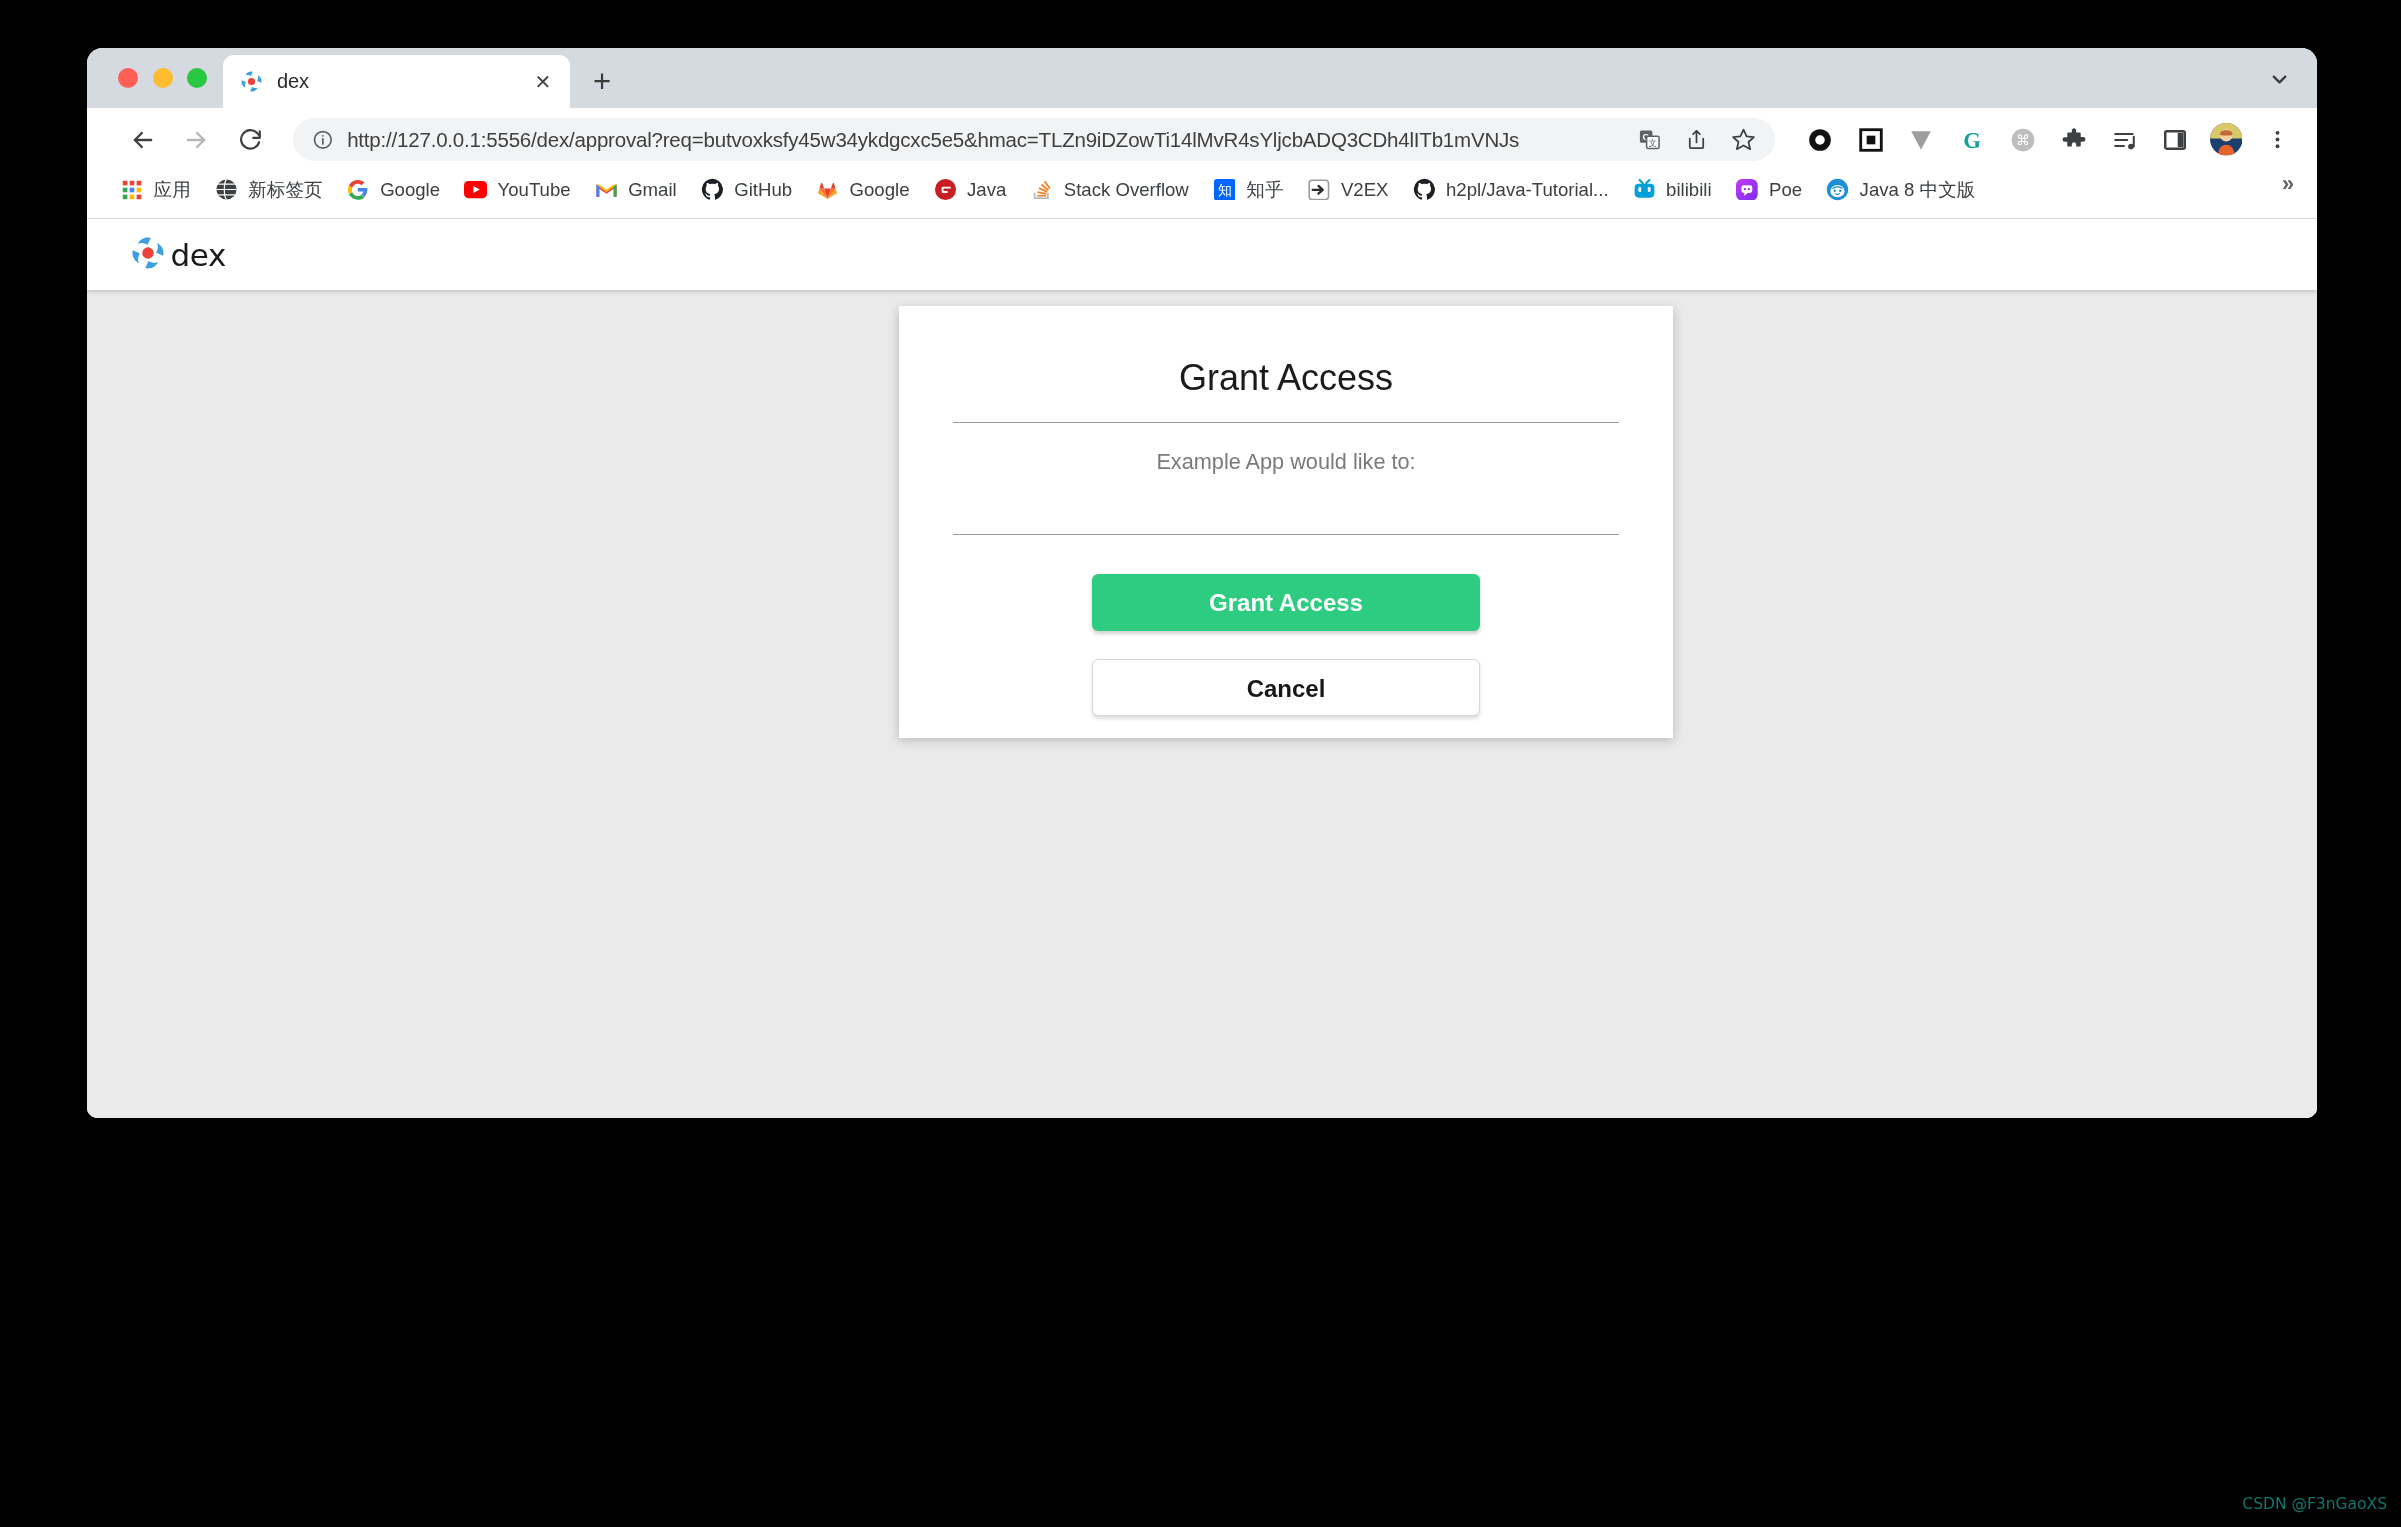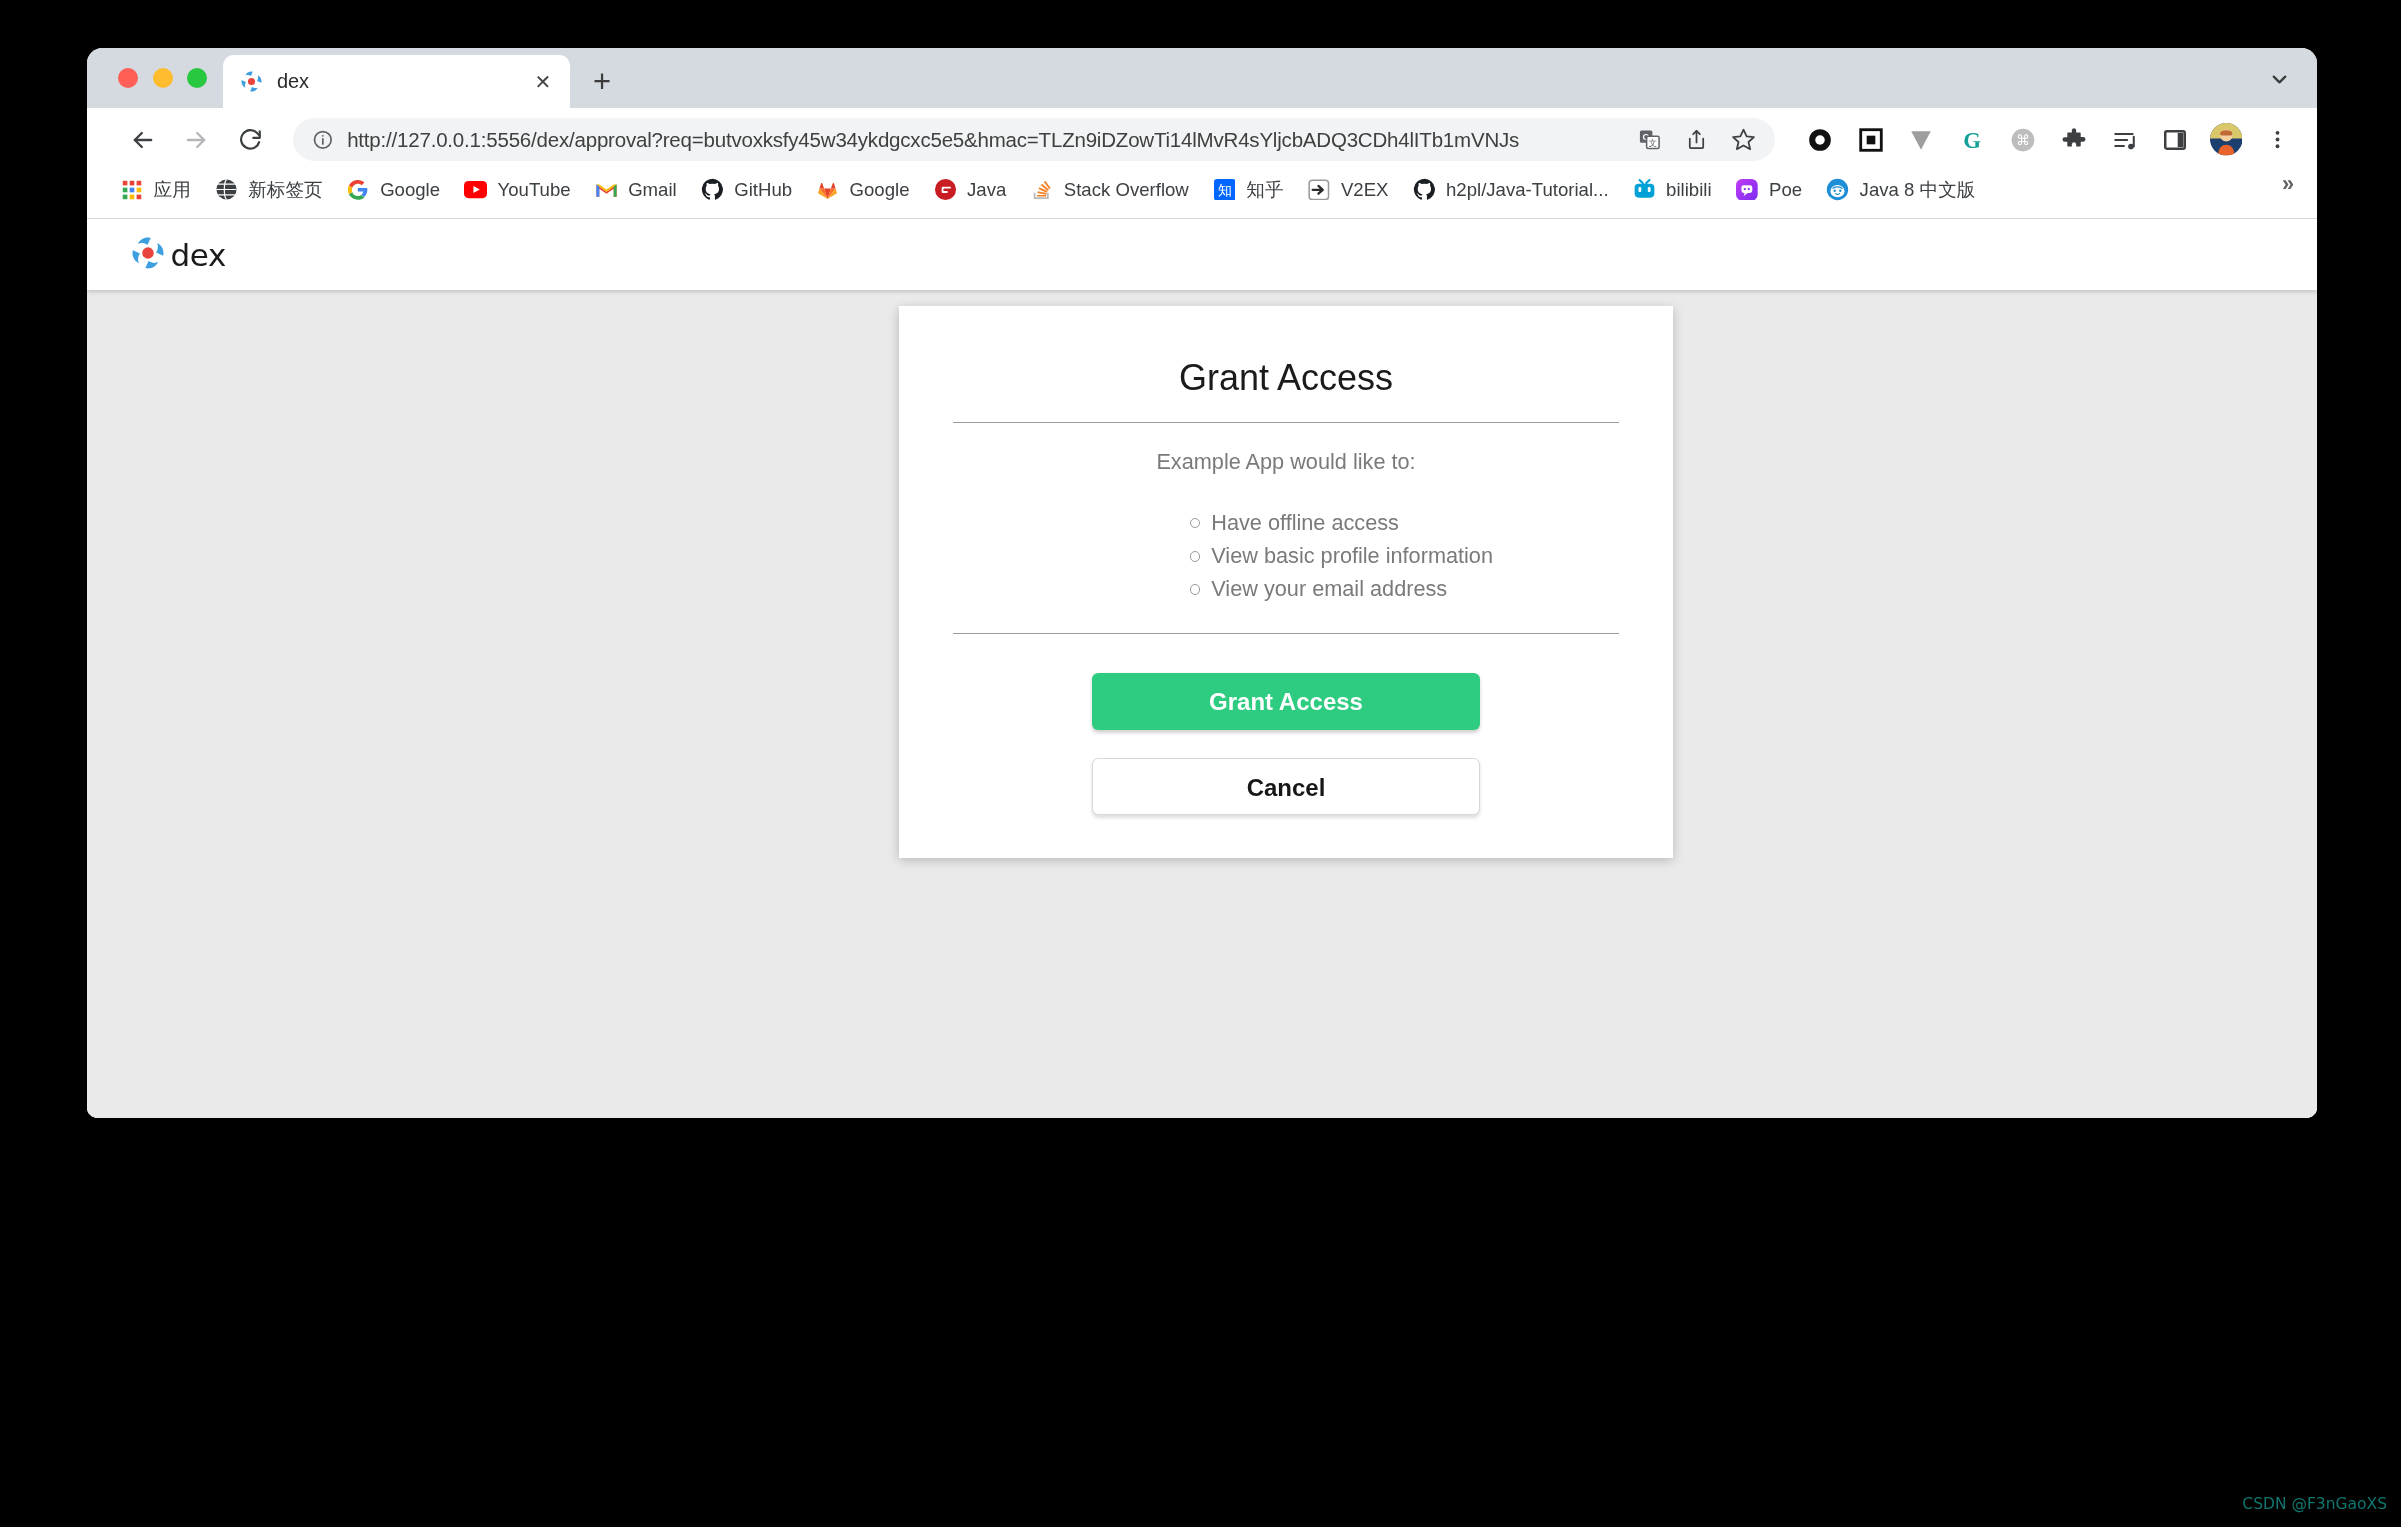--- a/index.html
+++ b/index.html
@@ -203,21 +203,21 @@
     overflow: hidden;
   }
 
   
   #approval-card {
     position: absolute;
     left: 812px;
     top: 15.5px;
     width: 774px;
     background: #ffffff;
-    padding: 34px 45px 43px 45px;
+    padding: 34px 45px 22px 45px;
     box-shadow: 0 3.1px 10.8px rgba(0,0,0,0.22);
   }
   #card-title {
     text-align: center;
     font-size: 36px;
     font-weight: 400;
     color: #1b1b1b;
     padding: 17px 0 23px 0;
     font-family: "Liberation Sans", sans-serif;
   }
@@ -667,25 +667,20 @@
     <div id="page-body">
 
       <div id="approval-card">
 
         <div id="card-title">Grant Access</div>
 
         <div class="card-rule"></div>
 
         <div id="card-body">
           <div id="client-line">Example App would like to:</div>
-          <ul id="scope-list">
-            <li>Have offline access</li>
-            <li>View basic profile information</li>
-            <li>View your email address</li>
-          </ul>
         </div>
 
         <div class="card-rule"></div>
 
         <div id="card-actions">
           <button class="card-btn" id="grant-access-button">Grant Access</button>
           <button class="card-btn" id="cancel-button">Cancel</button>
         </div>
       </div>
 

